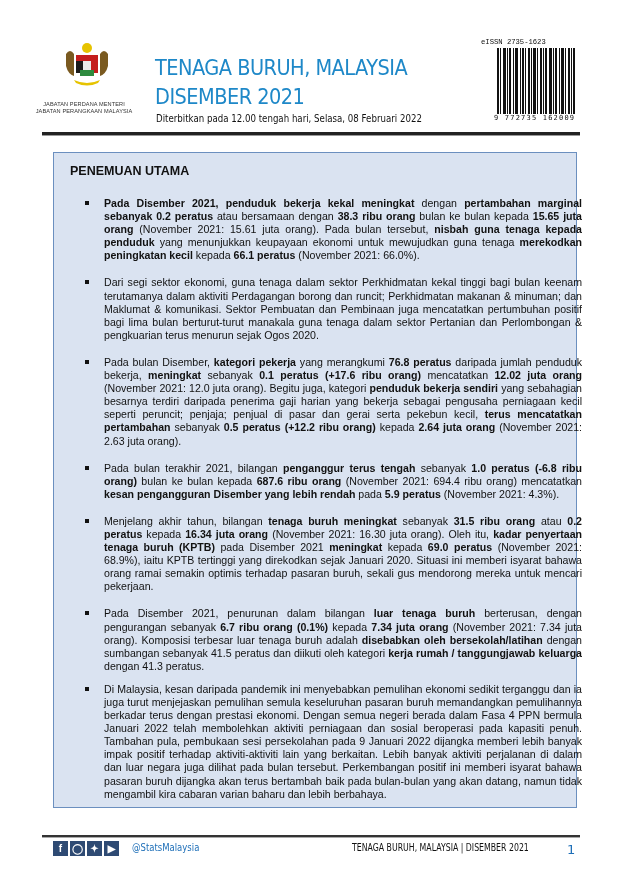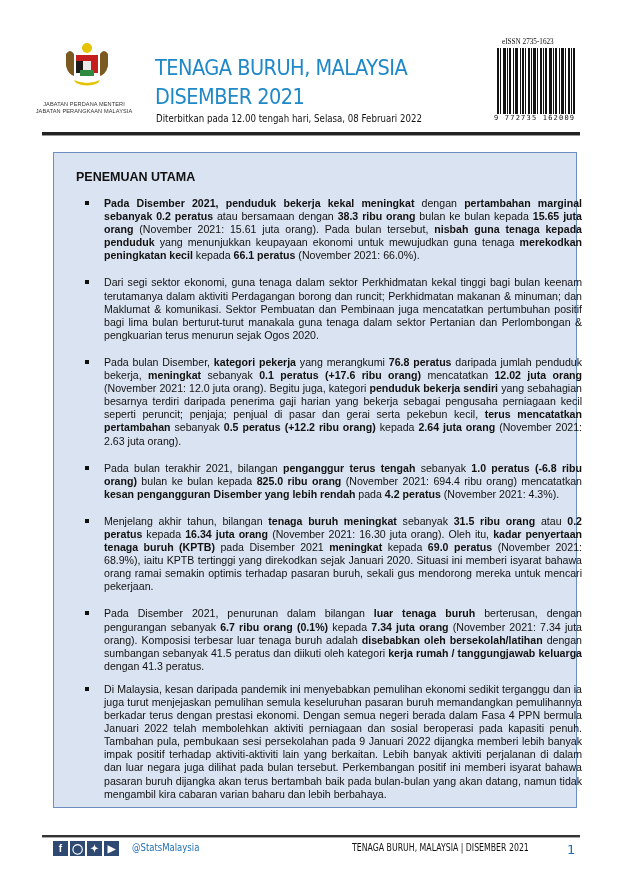--- a/index.html
+++ b/index.html
@@ -1,27 +1,27 @@
 <!DOCTYPE html>
 <html><head>
 <meta charset="utf-8">
 <style>
   html, body { margin:0; padding:0; background:#ffffff; }
   body { width:623px; height:878px; position:relative; overflow:hidden; font-family:"Liberation Sans", sans-serif; color:#111; }
   .logo { position:absolute; left:62px; top:40px; width:50px; height:50px; }
   .agency { position:absolute; left:22px; top:101px; width:124px; text-align:center; font-size:5.6px; line-height:7px; color:#333; letter-spacing:0.1px; }
   .title { position:absolute; left:155px; top:53px; font-family:"DejaVu Sans", sans-serif; font-size:22px; line-height:29px; color:#1e88c8; letter-spacing:-0.6px; transform:scaleX(0.88); transform-origin:left top; white-space:nowrap; }
   .sub { position:absolute; left:156px; top:112px; font-family:"DejaVu Sans", sans-serif; font-size:10.8px; color:#111; transform:scaleX(0.8); transform-origin:left top; white-space:nowrap; }
-  .issn { position:absolute; left:502px; top:38px; font-family:Liberation Serif, serif; font-size:7.2px; color:#111; white-space:nowrap; }
+  .issn { position:absolute; left:481px; top:38px; font-family:Liberation Mono, monospace; font-size:7.2px; color:#111; white-space:nowrap; }
   .bars { position:absolute; left:497px; top:48px; width:80px; height:66px; display:flex; align-items:stretch; }
   .bars span { display:block; background:#111; height:100%; }
   .bcnum { position:absolute; left:494px; top:114px; font-family:"DejaVu Sans Mono", monospace; font-size:7px; color:#111; letter-spacing:1.2px; white-space:nowrap; }
   .rule-top { position:absolute; left:42px; top:132px; width:538px; height:3px; background:#222; border-bottom:1px solid #999; }
   .box { position:absolute; left:53px; top:152px; width:524px; height:656px; background:#dae3f1; border:1.5px solid #6b8fbf; box-sizing:border-box; }
-  .box h2 { margin:9px; position:absolute; left:13px; top:8px; font-size:12.5px; font-weight:bold; color:#111; }
+  .box h2 { margin:3px; position:absolute; left:13px; top:8px; font-size:12.5px; font-weight:bold; color:#111; }
   .bullets { position:absolute; left:12px; top:28px; width:500px; margin:16px; padding:0; list-style:none; }
   .bullets li { position:relative; padding-left:22px; font-size:10.6px; line-height:13.1px; text-align:justify; color:#111; }
   .bullets li .dot { position:absolute; left:3px; top:4px; width:4px; height:4px; background:#111; }
   .bullets li b { font-weight:bold; }
   .rule-foot { position:absolute; left:42px; top:835px; width:538px; height:2px; background:#333; border-bottom:1px solid #aaa; }
   .social { position:absolute; left:53px; top:841px; display:flex; gap:2px; }
   .social span { width:15px; height:15px; background:#2e4a73; color:#fff; font-size:10px; line-height:15px; text-align:center; display:block; font-weight:bold; }
   .handle { position:absolute; left:132px; top:842px; font-family:"DejaVu Sans", sans-serif; font-size:10px; color:#1e6fb8; transform:scaleX(0.85); transform-origin:left top; white-space:nowrap; }
   .foottitle { position:absolute; left:352px; top:842px; font-family:"DejaVu Sans", sans-serif; font-size:10px; color:#111; transform:scaleX(0.78); transform-origin:left top; white-space:nowrap; }
   .pagenum { position:absolute; left:567px; top:842px; font-family:"DejaVu Sans", sans-serif; font-size:13px; color:#1e6fb8; }
@@ -83,21 +83,21 @@
 <div class="bcnum">9 772735 162009</div>
 
 <div class="rule-top"></div>
 
 <div class="box">
   <h2>PENEMUAN UTAMA</h2>
   <ul class="bullets">
     <li style="margin-top:0"><span class="dot"></span><span class="rich"><b>Pada Disember 2021, penduduk bekerja kekal meningkat</b> dengan <b>pertambahan marginal sebanyak 0.2 peratus</b> atau bersamaan dengan <b>38.3 ribu orang</b> bulan ke bulan kepada <b>15.65 juta orang</b> (November 2021: 15.61 juta orang). Pada bulan tersebut, <b>nisbah guna tenaga kepada penduduk</b> yang menunjukkan keupayaan ekonomi untuk mewujudkan guna tenaga <b>merekodkan peningkatan kecil</b> kepada <b>66.1 peratus</b> (November 2021: 66.0%).</span></li>
     <li style="margin-top:14px"><span class="dot"></span><span class="rich">Dari segi sektor ekonomi, guna tenaga dalam sektor Perkhidmatan kekal tinggi bagi bulan keenam terutamanya dalam aktiviti Perdagangan borong dan runcit; Perkhidmatan makanan &amp; minuman; dan Maklumat &amp; komunikasi. Sektor Pembuatan dan Pembinaan juga mencatatkan pertumbuhan positif bagi lima bulan berturut-turut manakala guna tenaga dalam sektor Pertanian dan Perlombongan &amp; pengkuarian terus menurun sejak Ogos 2020.</span></li>
     <li style="margin-top:14px"><span class="dot"></span><span class="rich">Pada bulan Disember, <b>kategori pekerja</b> yang merangkumi <b>76.8 peratus</b> daripada jumlah penduduk bekerja, <b>meningkat</b> sebanyak <b>0.1 peratus (+17.6 ribu orang)</b> mencatatkan <b>12.02 juta orang</b> (November 2021: 12.0 juta orang). Begitu juga, kategori <b>penduduk bekerja sendiri</b> yang sebahagian besarnya terdiri daripada penerima gaji harian yang bekerja sebagai pengusaha perniagaan kecil seperti peruncit; penjaja; penjual di pasar dan gerai serta pekebun kecil, <b>terus mencatatkan pertambahan</b> sebanyak <b>0.5 peratus (+12.2 ribu orang)</b> kepada <b>2.64 juta orang</b> (November 2021: 2.63 juta orang).</span></li>
-    <li style="margin-top:14px"><span class="dot"></span><span class="rich">Pada bulan terakhir 2021, bilangan <b>penganggur terus tengah</b> sebanyak <b>1.0 peratus (-6.8 ribu orang)</b> bulan ke bulan kepada <b>825.0 ribu orang</b> (November 2021: 694.4 ribu orang) mencatatkan <b>kesan pengangguran Disember yang lebih rendah</b> pada <b>4.2 peratus</b> (November 2021: 4.3%).</span></li>
+    <li style="margin-top:14px"><span class="dot"></span><span class="rich">Pada bulan terakhir 2021, bilangan <b>penganggur terus tengah</b> sebanyak <b>1.0 peratus (-6.8 ribu orang)</b> bulan ke bulan kepada <b>687.6 ribu orang</b> (November 2021: 694.4 ribu orang) mencatatkan <b>kesan pengangguran Disember yang lebih rendah</b> pada <b>5.9 peratus</b> (November 2021: 4.3%).</span></li>
     <li style="margin-top:14px"><span class="dot"></span><span class="rich">Menjelang akhir tahun, bilangan <b>tenaga buruh meningkat</b> sebanyak <b>31.5 ribu orang</b> atau <b>0.2 peratus</b> kepada <b>16.34 juta orang</b> (November 2021: 16.30 juta orang). Oleh itu, <b>kadar penyertaan tenaga buruh (KPTB)</b> pada Disember 2021 <b>meningkat</b> kepada <b>69.0 peratus</b> (November 2021: 68.9%), iaitu KPTB tertinggi yang direkodkan sejak Januari 2020. Situasi ini memberi isyarat bahawa orang ramai semakin optimis terhadap pasaran buruh, sekali gus mendorong mereka untuk mencari pekerjaan.</span></li>
     <li style="margin-top:14px"><span class="dot"></span><span class="rich">Pada Disember 2021, penurunan dalam bilangan <b>luar tenaga buruh</b> berterusan, dengan pengurangan sebanyak <b>6.7 ribu orang (0.1%)</b> kepada <b>7.34 juta orang</b> (November 2021: 7.34 juta orang). Komposisi terbesar luar tenaga buruh adalah <b>disebabkan oleh bersekolah/latihan</b> dengan sumbangan sebanyak 41.5 peratus dan diikuti oleh kategori <b>kerja rumah / tanggungjawab keluarga</b> dengan 41.3 peratus.</span></li>
     <li style="margin-top:10px"><span class="dot"></span><span class="rich">Di Malaysia, kesan daripada pandemik ini menyebabkan pemulihan ekonomi sedikit terganggu dan ia juga turut menjejaskan pemulihan semula keseluruhan pasaran buruh memandangkan pemulihannya berkadar terus dengan prestasi ekonomi. Dengan semua negeri berada dalam Fasa 4 PPN bermula Januari 2022 telah membolehkan aktiviti perniagaan dan sosial beroperasi pada kapasiti penuh. Tambahan pula, pembukaan sesi persekolahan pada 9 Januari 2022 dijangka memberi lebih banyak impak positif terhadap aktiviti-aktiviti lain yang berkaitan. Lebih banyak aktiviti perjalanan di dalam dan luar negara juga dilihat pada bulan tersebut. Perkembangan positif ini memberi isyarat bahawa pasaran buruh dijangka akan terus bertambah baik pada bulan-bulan yang akan datang, namun tidak mengambil kira cabaran varian baharu dan lebih berbahaya.</span></li>
   </ul>
 </div>
 
 <div class="rule-foot"></div>
 <div class="social">
   <span>f</span>
   <span>◯</span>

